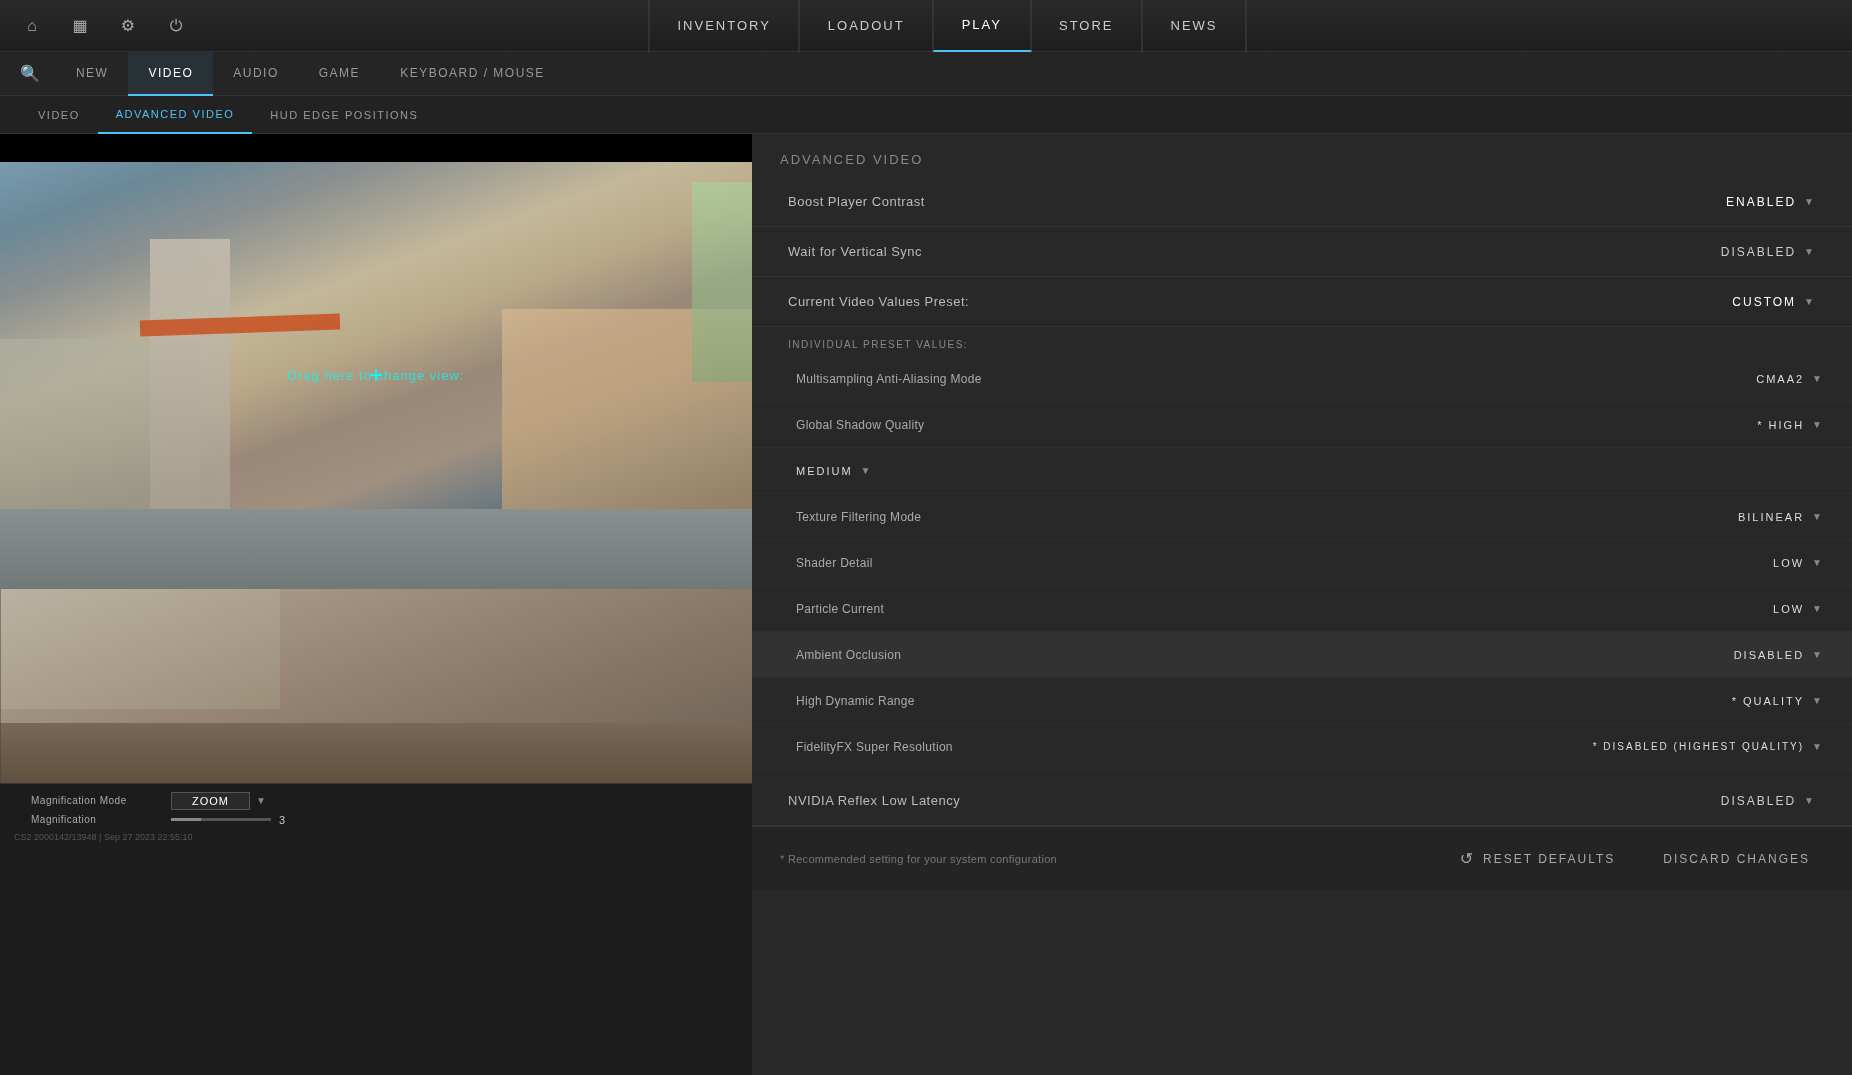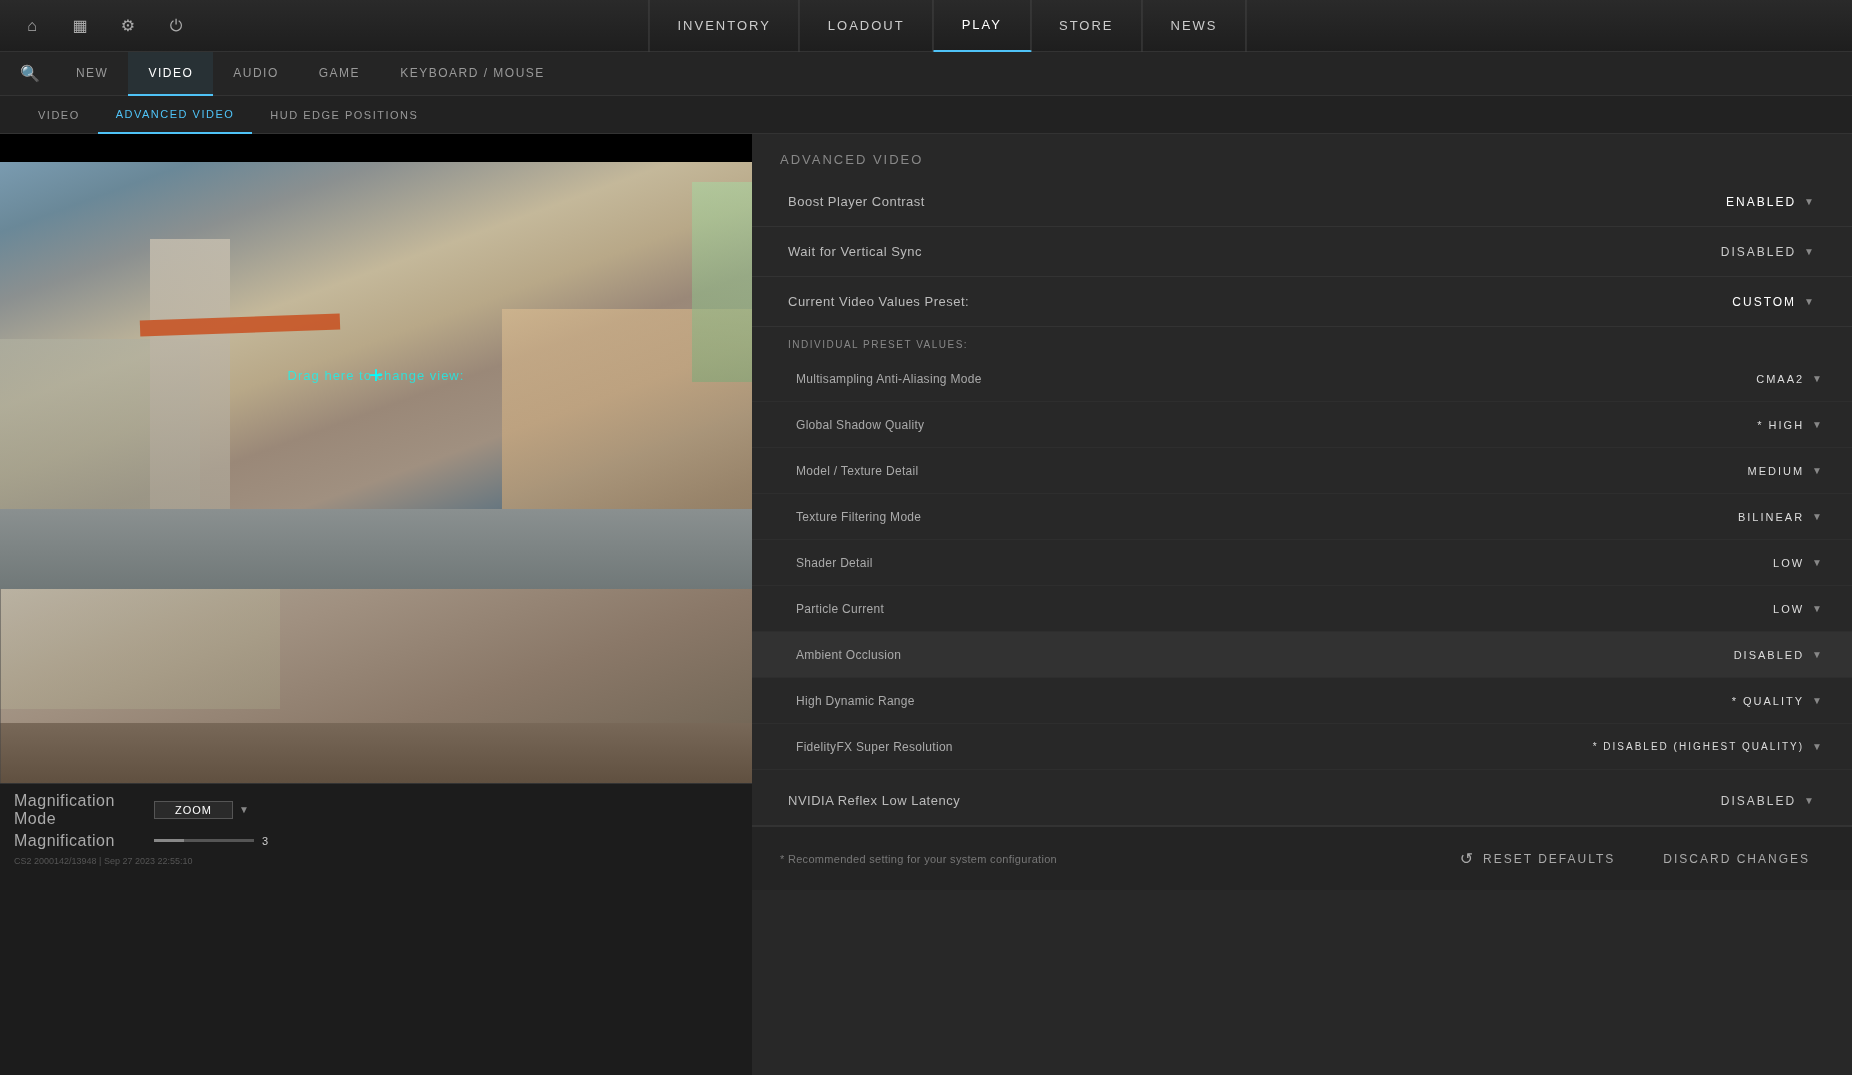--- a/index.html
+++ b/index.html
@@ -184,24 +184,25 @@
       flex-direction: column;
       padding: 8px 14px;
       gap: 4px;
     }
     .magnification-row {
       display: flex;
       align-items: center;
       gap: 10px;
     }
     .mag-label {
-      font-size: 16px;
+      font-size: 10px;
       color: #aaa;
       width: 130px;
       letter-spacing: 0.5px;
+      margin-left: 17px;
     }
     .mag-value-container {
       display: flex;
       align-items: center;
       gap: 6px;
     }
     .mag-dropdown {
       background: #2a2a2a;
       border: 1px solid #555;
       color: #fff;
@@ -475,21 +476,20 @@
 
     <div class="settings-sub-row">
       <div class="settings-sub-row-label">Global Shadow Quality</div>
       <div class="settings-sub-row-value">
         <span>* HIGH</span>
         <span class="chevron-down">▼</span>
       </div>
     </div>
 
     <div class="settings-sub-row">
-      <div class="settings-sub-row-label">Model / Texture Detail</div>
       <div class="settings-sub-row-value">
         <span>MEDIUM</span>
         <span class="chevron-down">▼</span>
       </div>
     </div>
 
     <div class="settings-sub-row">
       <div class="settings-sub-row-label">Texture Filtering Mode</div>
       <div class="settings-sub-row-value">
         <span>BILINEAR</span>

